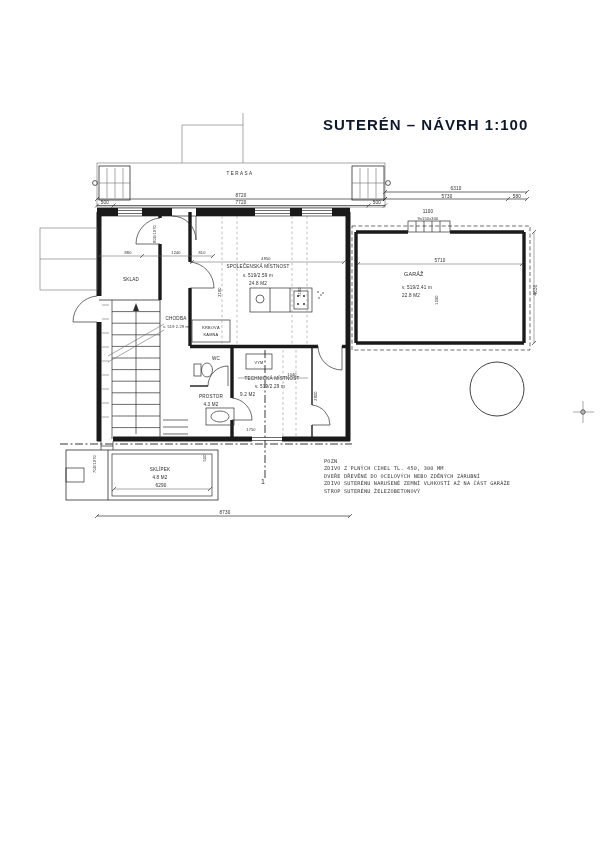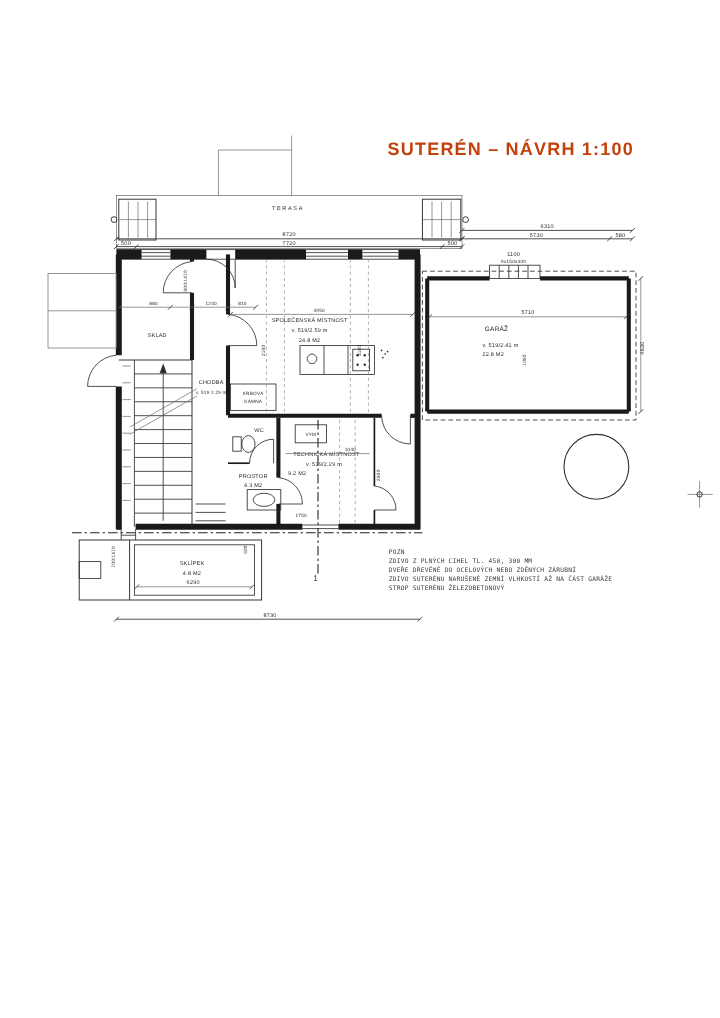--- a/index.html
+++ b/index.html
@@ -1,19 +1,19 @@
 <!DOCTYPE html>
 <html><head>
 <meta charset="utf-8">
 <style>
   html,body{margin:0;padding:0;background:#e8e8e8;}
   .page{position:relative;width:600px;height:848px;background:#ffffff;overflow:hidden;
         font-family:"Liberation Sans",sans-serif;}
   .title{position:absolute;left:323px;top:116px;font-weight:bold;font-size:15px;
-         letter-spacing:1px;color:#c2410c;white-space:nowrap;}
+         letter-spacing:1px;color:#0f172a;white-space:nowrap;}
   .notes{position:absolute;left:324px;top:458px;font-family:"DejaVu Sans Mono",monospace;
          font-size:5.2px;line-height:7.4px;letter-spacing:.2px;color:#3a3a3a;white-space:nowrap;}
   svg{position:absolute;left:0;top:0;}
   svg text{font-family:"Liberation Sans",sans-serif;fill:#2a2a2a;letter-spacing:.2px;}
   .t3{font-size:3.9px}.t4{font-size:4.6px}.t5{font-size:5.4px}.t6{font-size:7px}
   .mid{text-anchor:middle}
   .n{stroke:#2e2e2e;stroke-width:.8;fill:none}
   .n7{stroke:#2e2e2e;stroke-width:.7;fill:none}
   .nn{stroke:#6e6e6e;stroke-width:.6;fill:none}
   .w8{stroke:#1a1a1a;stroke-width:8;fill:none}

